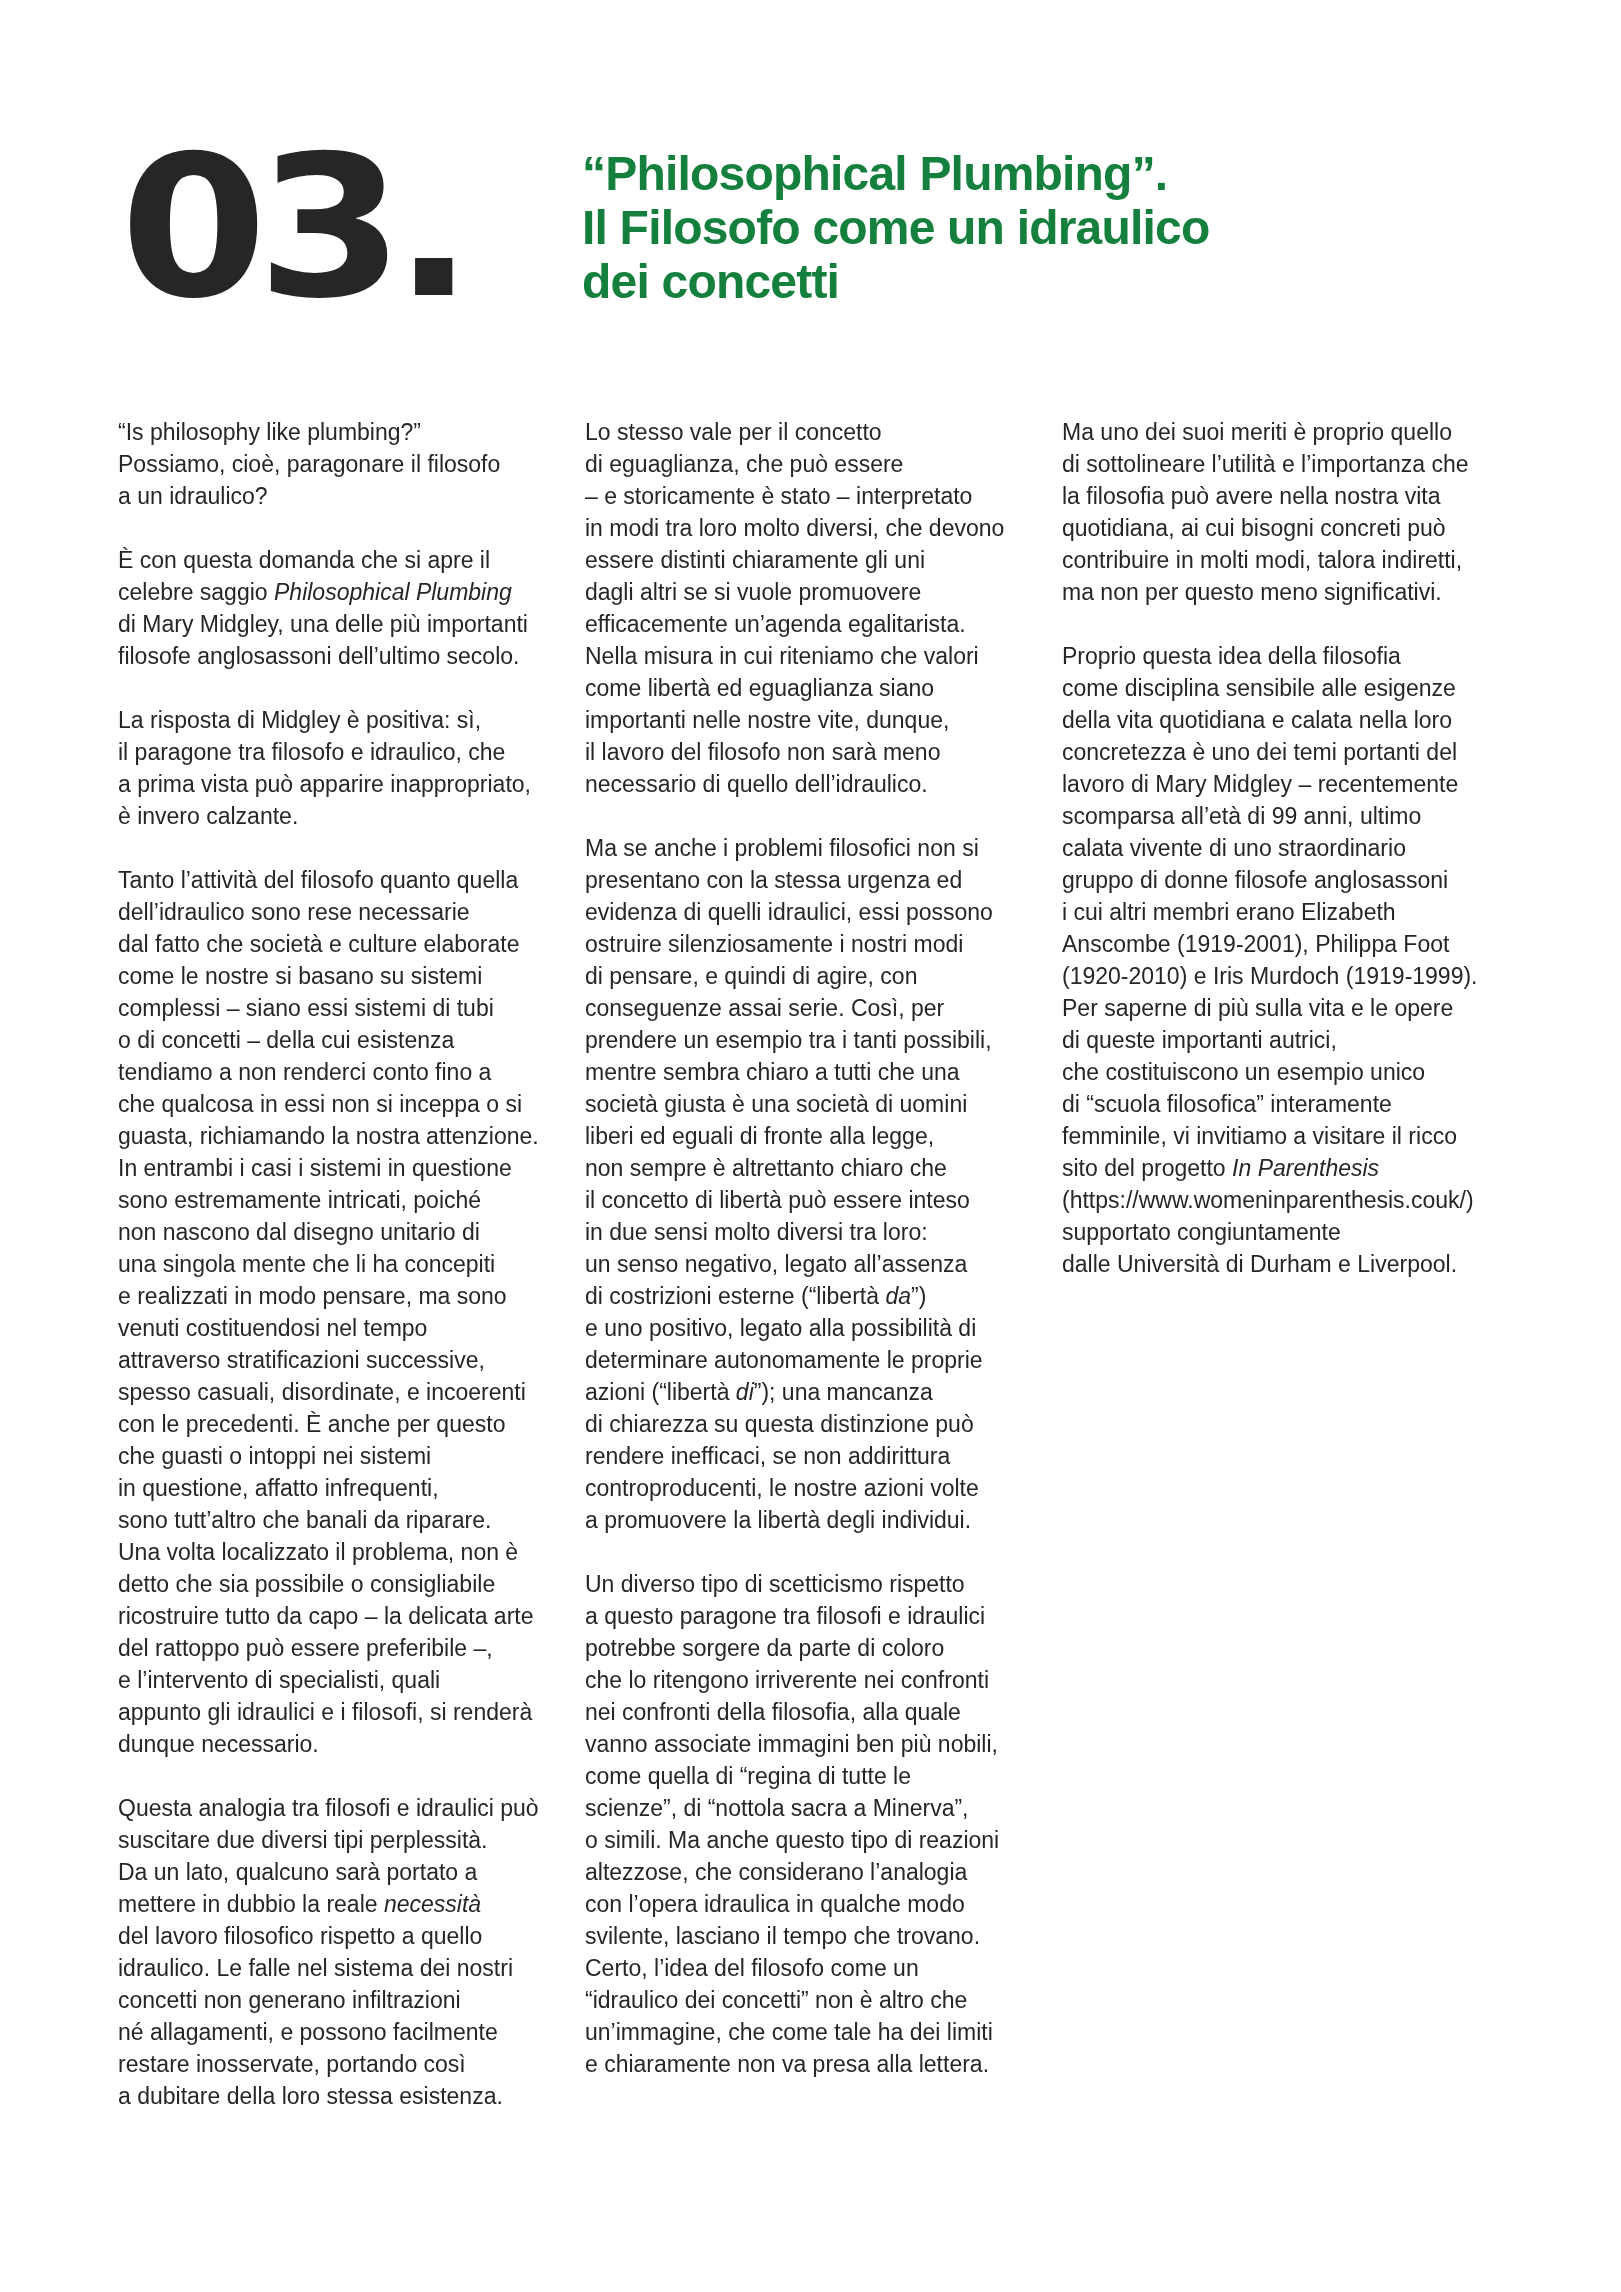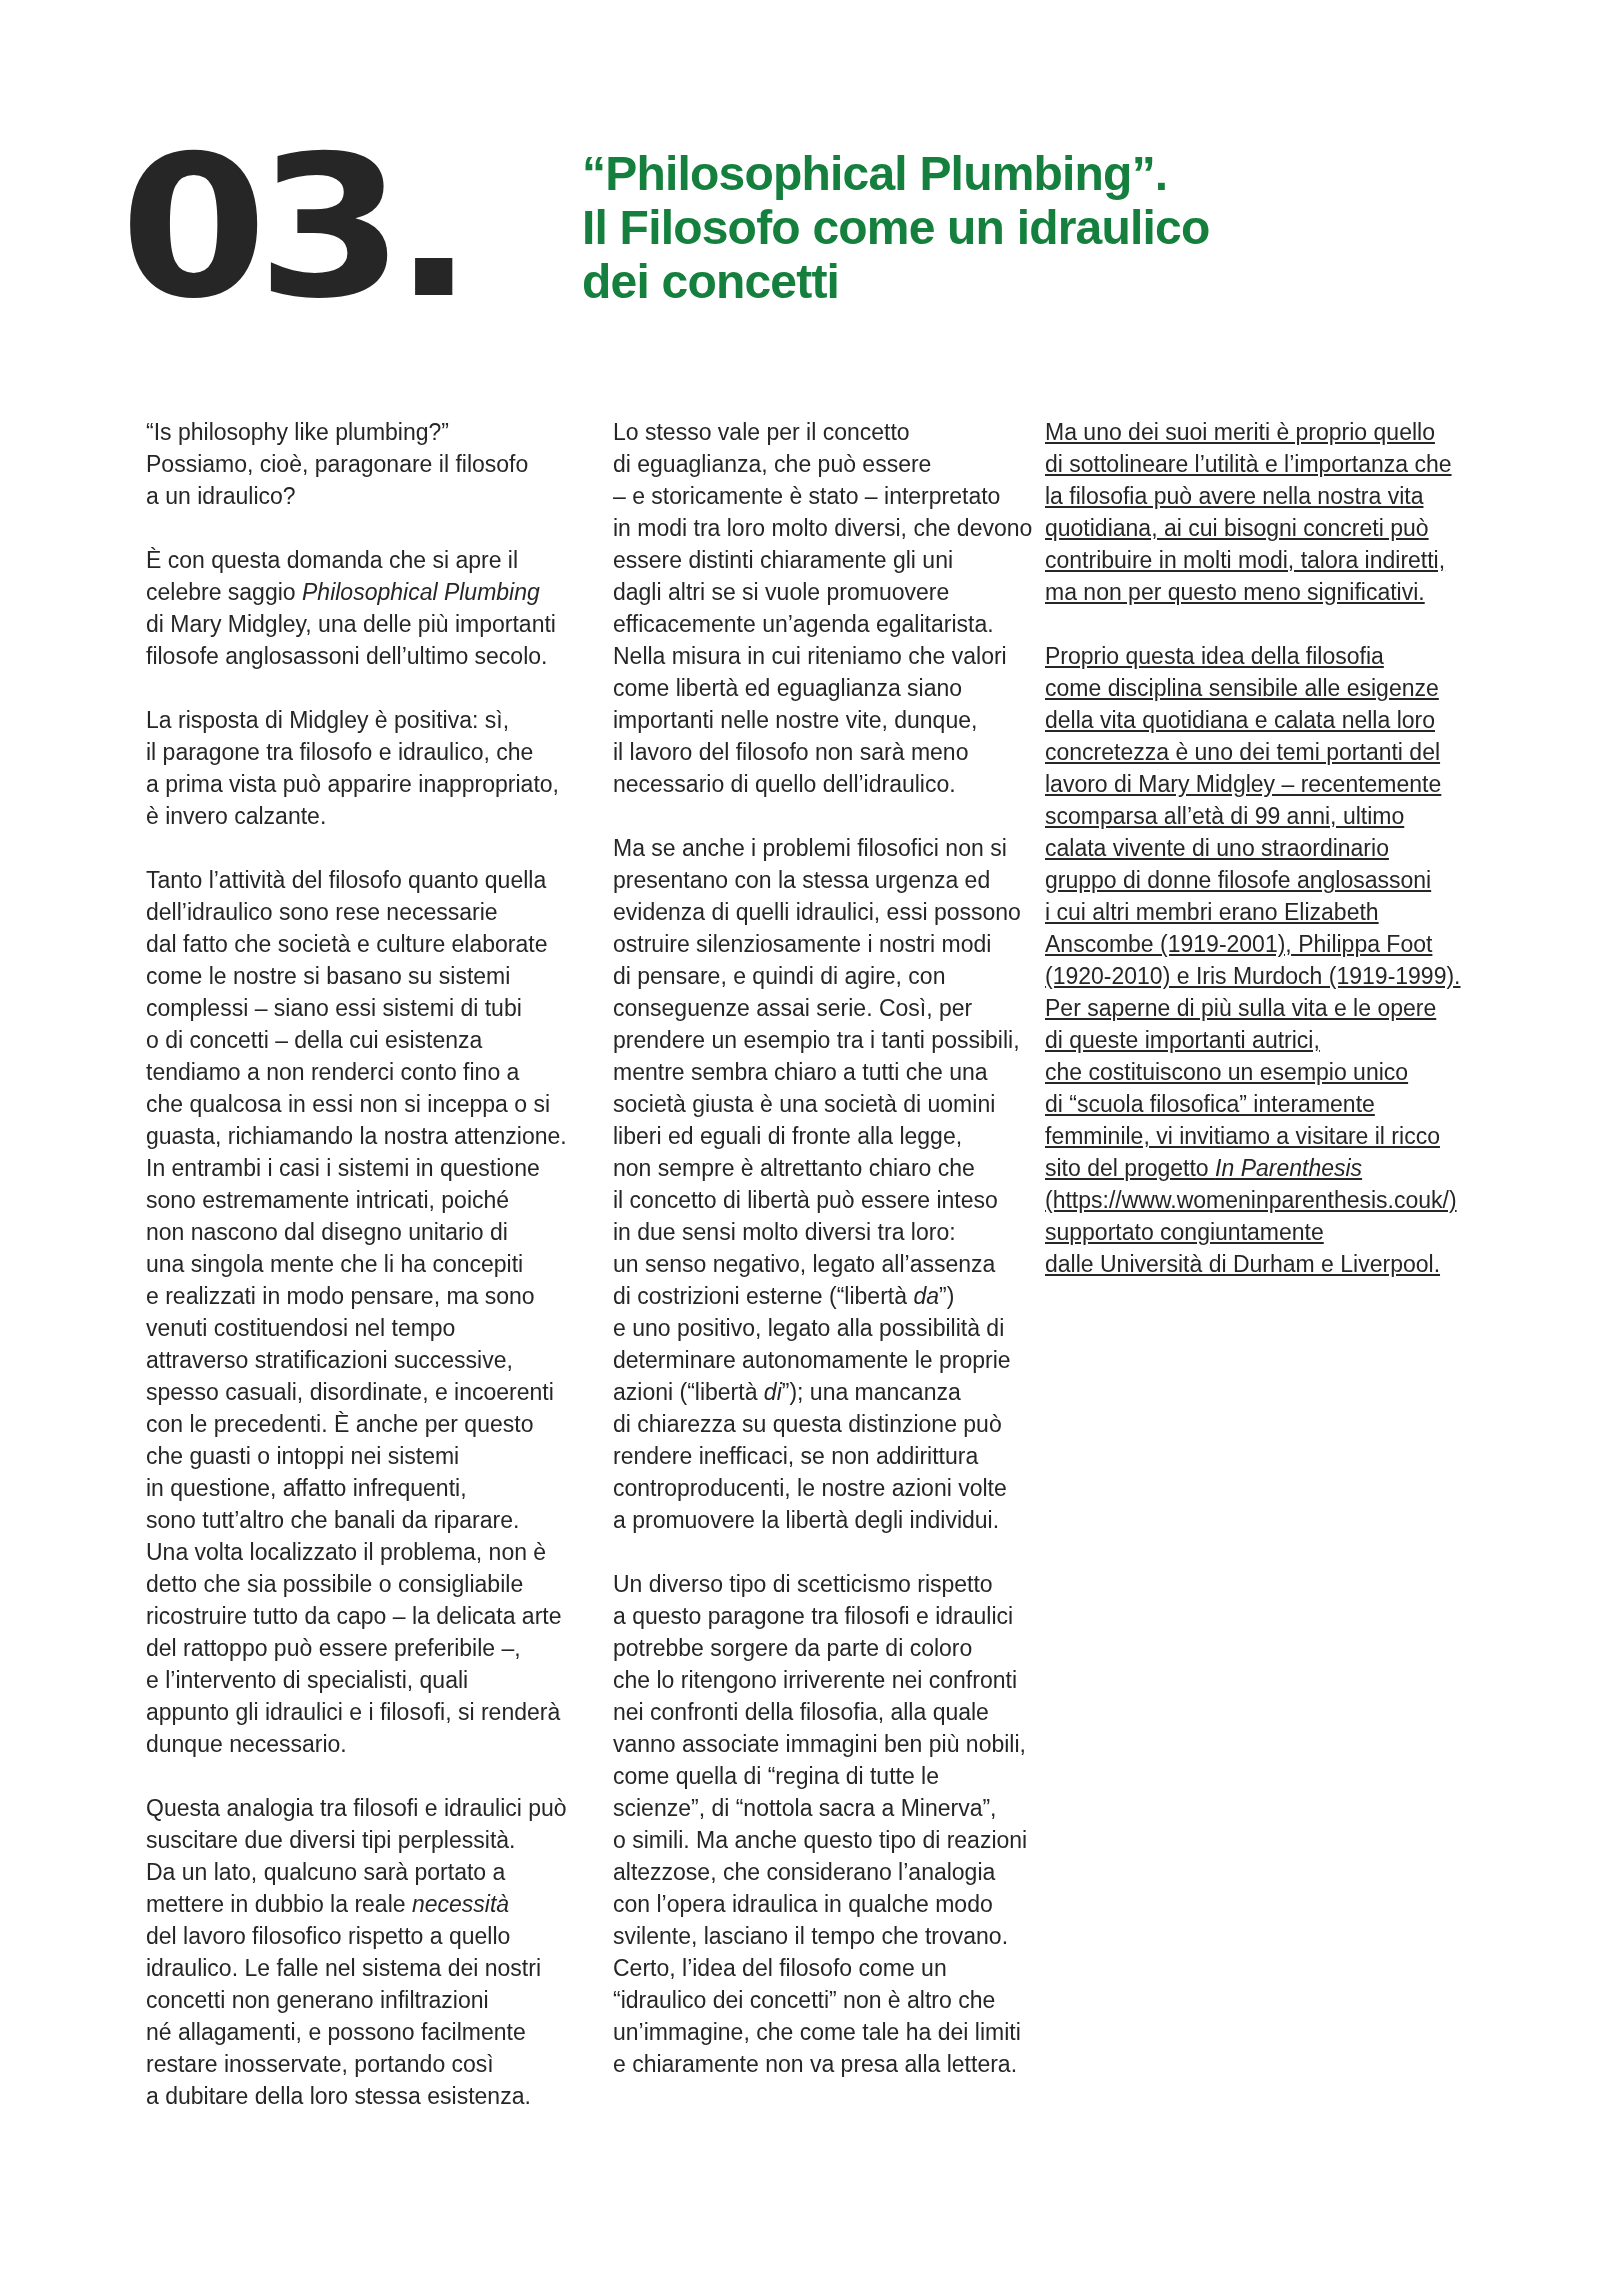--- a/index.html
+++ b/index.html
@@ -22,25 +22,25 @@
     position: absolute; left: 582px; top: 147px; width: 706px;
     font-family: "Liberation Sans", sans-serif;
     font-weight: bold; font-size: 48px; line-height: 54px;
     letter-spacing: -0.8px; color: #15803d; margin: 0;
   }
   .title span { display: block; white-space: nowrap; }
 
   .column {
     position: absolute; top: 416px; width: 461px;
     font-family: "Liberation Sans", sans-serif;
-    font-size: 23px; line-height: 32px; color: #262626; margin-left: 28px;
+    font-size: 23px; line-height: 32px; color: #262626;
   }
   .col-1 { left: 118px; }
   .col-2 { left: 585px; }
-  .col-3 { left: 1017px; text-decoration: underline; }
+  .col-3 { left: 1062px; }
 
   .para { margin: 0 0 32px 0; }
   .line { display: block; white-space: nowrap; }
   .line em { font-style: italic; }
 </style>
 </head>
 <body>
 
 <div class="page">
   <div class="chapter-number">03.</div>

